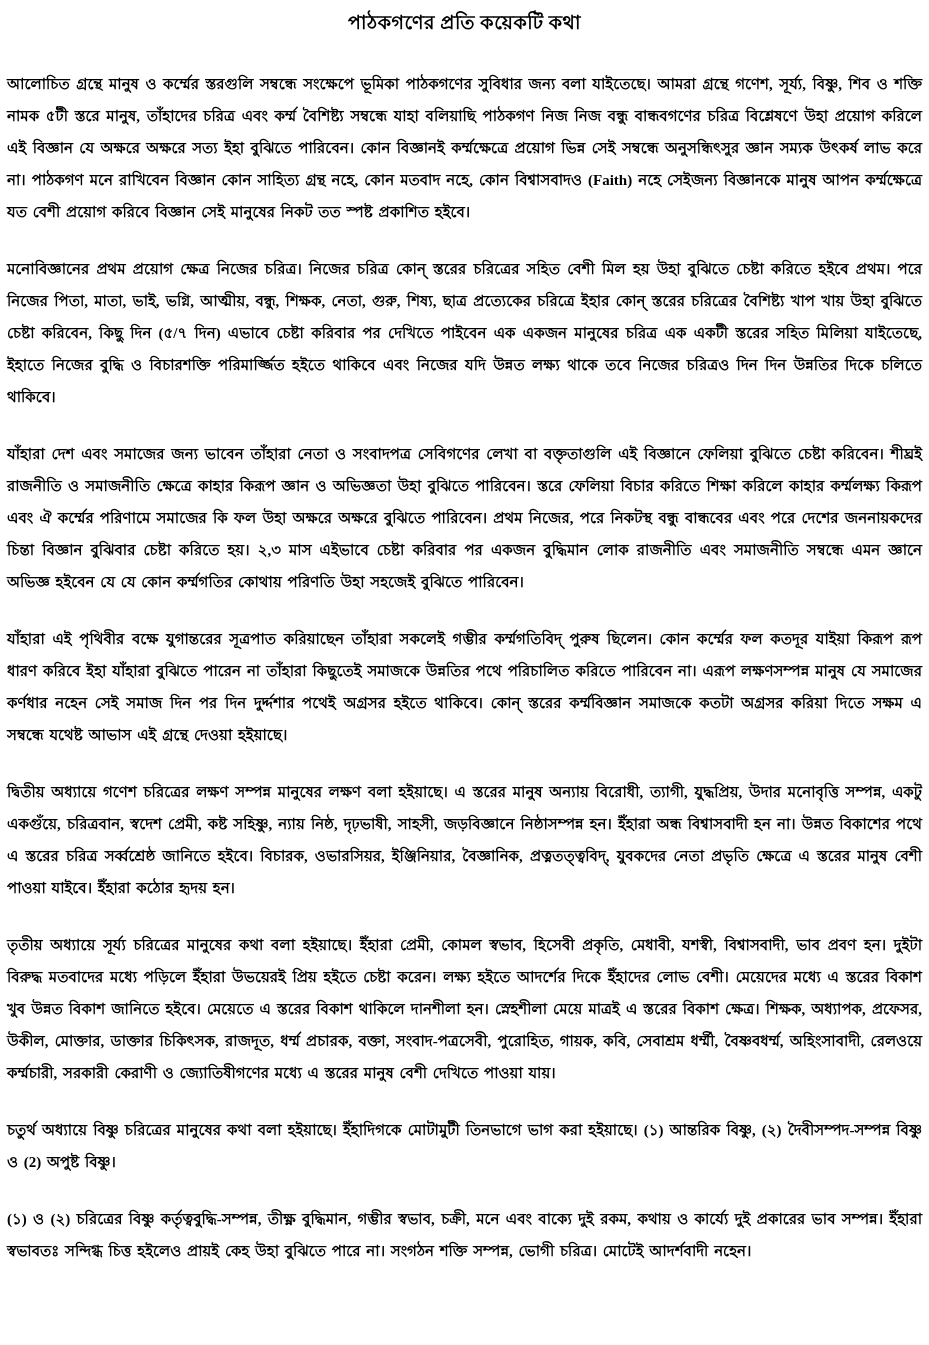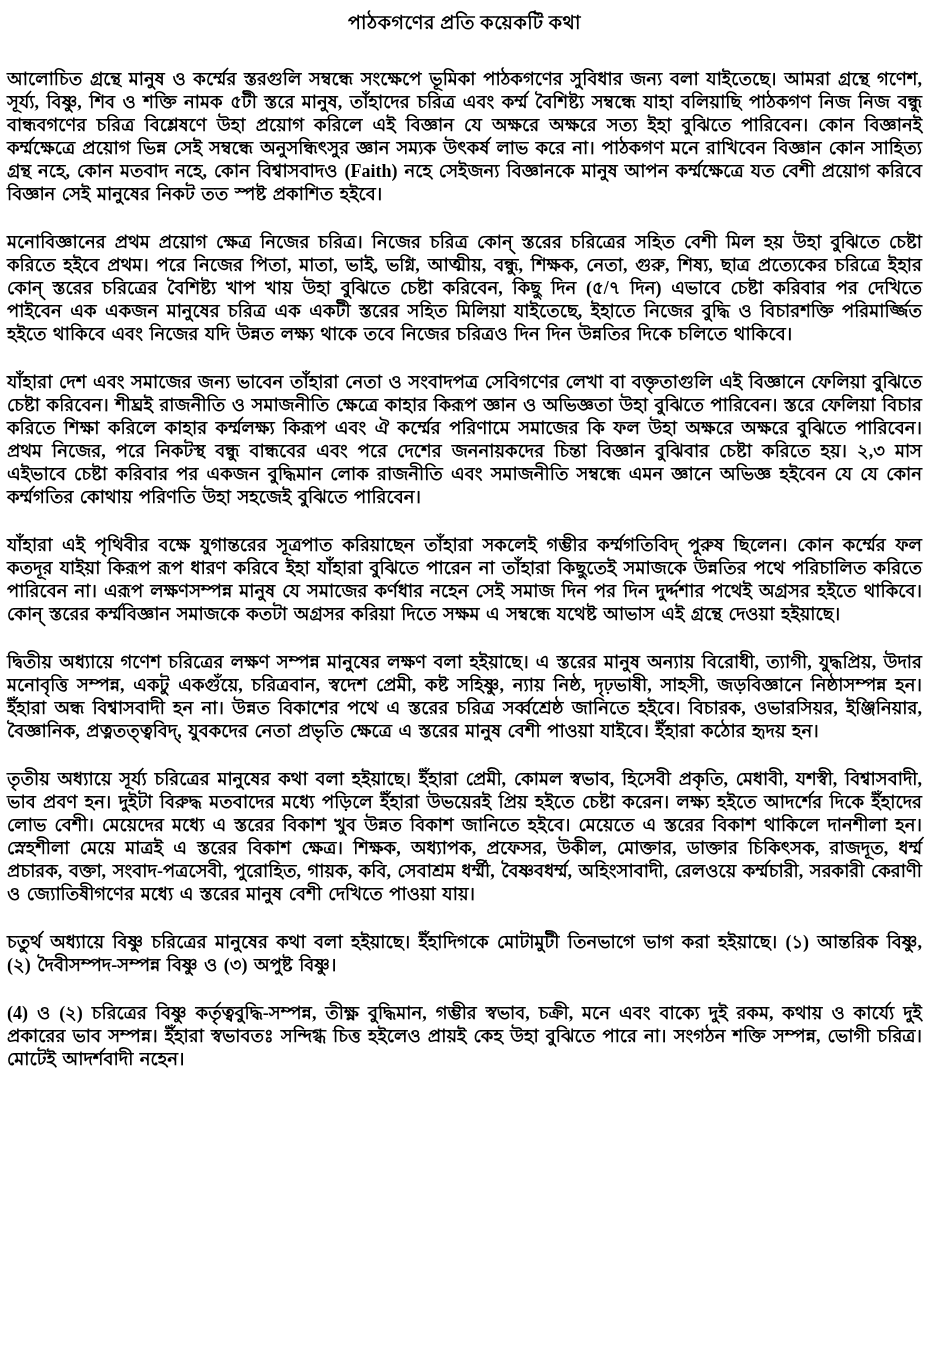--- a/index.html
+++ b/index.html
@@ -21,23 +21,23 @@
     background: #ffffff;
   }
   .doc-title {
     font-size: 19px;
     font-weight: bold;
     text-align: center;
     margin: 0 0 28px 0;
     letter-spacing: 0.5px;
   }
   .doc-paragraph {
-    font-size: 18px;
+    font-size: 15px;
     font-weight: bold;
-    line-height: 23px;
+    line-height: 32px;
     text-align: justify;
     margin: 0 0 25px 0;
     word-spacing: 2px;
   }
 </style>
 </head>
 <body>
 
 <div class="page">
   <h1 class="doc-title">পাঠকগণের প্রতি কয়েকটি কথা</h1>
@@ -48,16 +48,16 @@
 
   <p class="doc-paragraph">যাঁহারা দেশ এবং সমাজের জন্য ভাবেন তাঁহারা নেতা ও সংবাদপত্র সেবিগণের লেখা বা বক্তৃতাগুলি এই বিজ্ঞানে ফেলিয়া বুঝিতে চেষ্টা করিবেন। শীঘ্রই রাজনীতি ও সমাজনীতি ক্ষেত্রে কাহার কিরূপ জ্ঞান ও অভিজ্ঞতা উহা বুঝিতে পারিবেন। স্তরে ফেলিয়া বিচার করিতে শিক্ষা করিলে কাহার কর্ম্মলক্ষ্য কিরূপ এবং ঐ কর্ম্মের পরিণামে সমাজের কি ফল উহা অক্ষরে অক্ষরে বুঝিতে পারিবেন। প্রথম নিজের, পরে নিকটস্থ বন্ধু বান্ধবের এবং পরে দেশের জননায়কদের চিন্তা বিজ্ঞান বুঝিবার চেষ্টা করিতে হয়। ২,৩ মাস এইভাবে চেষ্টা করিবার পর একজন বুদ্ধিমান লোক রাজনীতি এবং সমাজনীতি সম্বন্ধে এমন জ্ঞানে অভিজ্ঞ হইবেন যে যে কোন কর্ম্মগতির কোথায় পরিণতি উহা সহজেই বুঝিতে পারিবেন।</p>
 
   <p class="doc-paragraph">যাঁহারা এই পৃথিবীর বক্ষে যুগান্তরের সূত্রপাত করিয়াছেন তাঁহারা সকলেই গম্ভীর কর্ম্মগতিবিদ্ পুরুষ ছিলেন। কোন কর্ম্মের ফল কতদূর যাইয়া কিরূপ রূপ ধারণ করিবে ইহা যাঁহারা বুঝিতে পারেন না তাঁহারা কিছুতেই সমাজকে উন্নতির পথে পরিচালিত করিতে পারিবেন না। এরূপ লক্ষণসম্পন্ন মানুষ যে সমাজের কর্ণধার নহেন সেই সমাজ দিন পর দিন দুর্দ্দশার পথেই অগ্রসর হইতে থাকিবে। কোন্ স্তরের কর্ম্মবিজ্ঞান সমাজকে কতটা অগ্রসর করিয়া দিতে সক্ষম এ সম্বন্ধে যথেষ্ট আভাস এই গ্রন্থে দেওয়া হইয়াছে।</p>
 
 
   <p class="doc-paragraph">দ্বিতীয় অধ্যায়ে গণেশ চরিত্রের লক্ষণ সম্পন্ন মানুষের লক্ষণ বলা হইয়াছে। এ স্তরের মানুষ অন্যায় বিরোধী, ত্যাগী, যুদ্ধপ্রিয়, উদার মনোবৃত্তি সম্পন্ন, একটু একগুঁয়ে, চরিত্রবান, স্বদেশ প্রেমী, কষ্ট সহিষ্ণু, ন্যায় নিষ্ঠ, দৃঢ়ভাষী, সাহসী, জড়বিজ্ঞানে নিষ্ঠাসম্পন্ন হন। ইঁহারা অন্ধ বিশ্বাসবাদী হন না। উন্নত বিকাশের পথে এ স্তরের চরিত্র সর্ব্বশ্রেষ্ঠ জানিতে হইবে। বিচারক, ওভারসিয়র, ইঞ্জিনিয়ার, বৈজ্ঞানিক, প্রত্নতত্ত্ববিদ্, যুবকদের নেতা প্রভৃতি ক্ষেত্রে এ স্তরের মানুষ বেশী পাওয়া যাইবে। ইঁহারা কঠোর হৃদয় হন।</p>
 
   <p class="doc-paragraph">তৃতীয় অধ্যায়ে সূর্য্য চরিত্রের মানুষের কথা বলা হইয়াছে। ইঁহারা প্রেমী, কোমল স্বভাব, হিসেবী প্রকৃতি, মেধাবী, যশস্বী, বিশ্বাসবাদী, ভাব প্রবণ হন। দুইটা বিরুদ্ধ মতবাদের মধ্যে পড়িলে ইঁহারা উভয়েরই প্রিয় হইতে চেষ্টা করেন। লক্ষ্য হইতে আদর্শের দিকে ইঁহাদের লোভ বেশী। মেয়েদের মধ্যে এ স্তরের বিকাশ খুব উন্নত বিকাশ জানিতে হইবে। মেয়েতে এ স্তরের বিকাশ থাকিলে দানশীলা হন। স্নেহশীলা মেয়ে মাত্রই এ স্তরের বিকাশ ক্ষেত্র। শিক্ষক, অধ্যাপক, প্রফেসর, উকীল, মোক্তার, ডাক্তার চিকিৎসক, রাজদূত, ধর্ম্ম প্রচারক, বক্তা, সংবাদ-পত্রসেবী, পুরোহিত, গায়ক, কবি, সেবাশ্রম ধর্ম্মী, বৈষ্ণবধর্ম্ম, অহিংসাবাদী, রেলওয়ে কর্ম্মচারী, সরকারী কেরাণী ও জ্যোতিষীগণের মধ্যে এ স্তরের মানুষ বেশী দেখিতে পাওয়া যায়।</p>
 
-  <p class="doc-paragraph">চতুর্থ অধ্যায়ে বিষ্ণু চরিত্রের মানুষের কথা বলা হইয়াছে। ইঁহাদিগকে মোটামুটী তিনভাগে ভাগ করা হইয়াছে। (১) আন্তরিক বিষ্ণু, (২) দৈবীসম্পদ-সম্পন্ন বিষ্ণু ও (৩) অপুষ্ট বিষ্ণু।</p>
+  <p class="doc-paragraph">চতুর্থ অধ্যায়ে বিষ্ণু চরিত্রের মানুষের কথা বলা হইয়াছে। ইঁহাদিগকে মোটামুটী তিনভাগে ভাগ করা হইয়াছে। (১) আন্তরিক বিষ্ণু, (২) দৈবীসম্পদ-সম্পন্ন বিষ্ণু ও (2) অপুষ্ট বিষ্ণু।</p>
 
-  <p class="doc-paragraph">(4) ও (২) চরিত্রের বিষ্ণু কর্তৃত্ববুদ্ধি-সম্পন্ন, তীক্ষ্ণ বুদ্ধিমান, গম্ভীর স্বভাব, চক্রী, মনে এবং বাক্যে দুই রকম, কথায় ও কার্য্যে দুই প্রকারের ভাব সম্পন্ন। ইঁহারা স্বভাবতঃ সন্দিগ্ধ চিত্ত হইলেও প্রায়ই কেহ উহা বুঝিতে পারে না। সংগঠন শক্তি সম্পন্ন, ভোগী চরিত্র। মোটেই আদর্শবাদী নহেন।</p>
+  <p class="doc-paragraph">(১) ও (২) চরিত্রের বিষ্ণু কর্তৃত্ববুদ্ধি-সম্পন্ন, তীক্ষ্ণ বুদ্ধিমান, গম্ভীর স্বভাব, চক্রী, মনে এবং বাক্যে দুই রকম, কথায় ও কার্য্যে দুই প্রকারের ভাব সম্পন্ন। ইঁহারা স্বভাবতঃ সন্দিগ্ধ চিত্ত হইলেও প্রায়ই কেহ উহা বুঝিতে পারে না। সংগঠন শক্তি সম্পন্ন, ভোগী চরিত্র। মোটেই আদর্শবাদী নহেন।</p>
 </div>
 
 </body></html>

